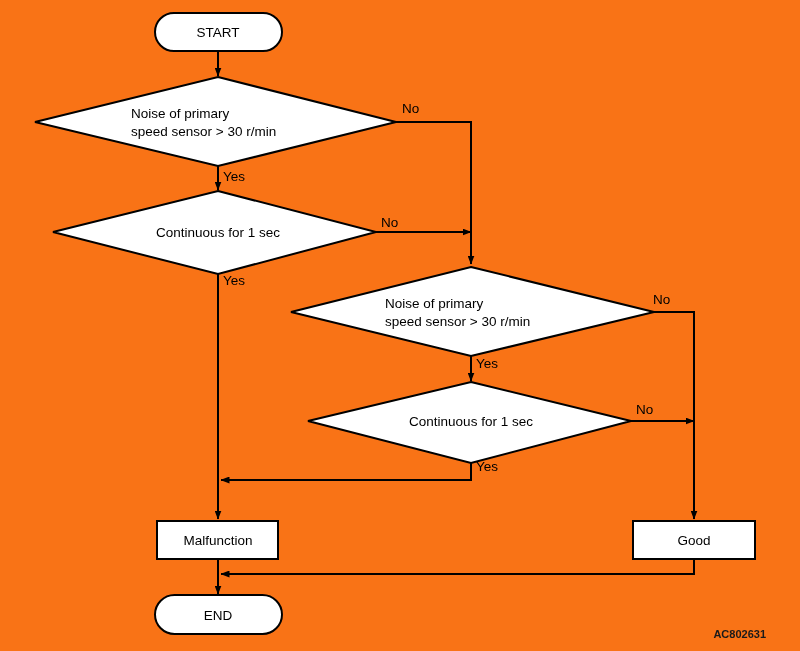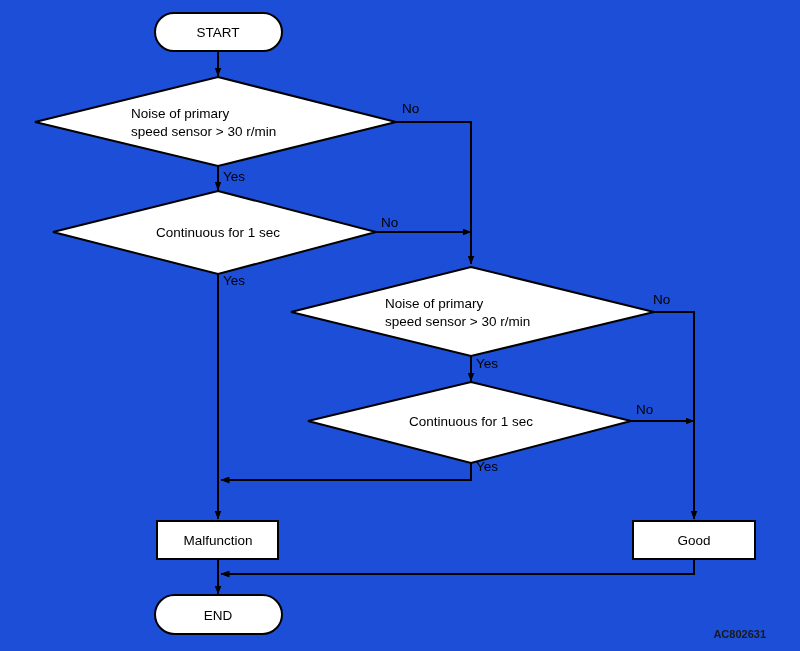--- a/index.html
+++ b/index.html
@@ -4,21 +4,21 @@
 <style>
   html, body {
     margin: 0;
     padding: 0;
     background: #ffffff;
   }
   #root {
     position: relative;
     width: 800px;
     height: 651px;
-    background: #1d4ed8;
+    background: #f97316;
     overflow: hidden;
     font-family: "Liberation Sans", sans-serif;
   }
   #flow-svg {
     position: absolute;
     left: 0;
     top: 0;
     width: 800px;
     height: 651px;
   }

